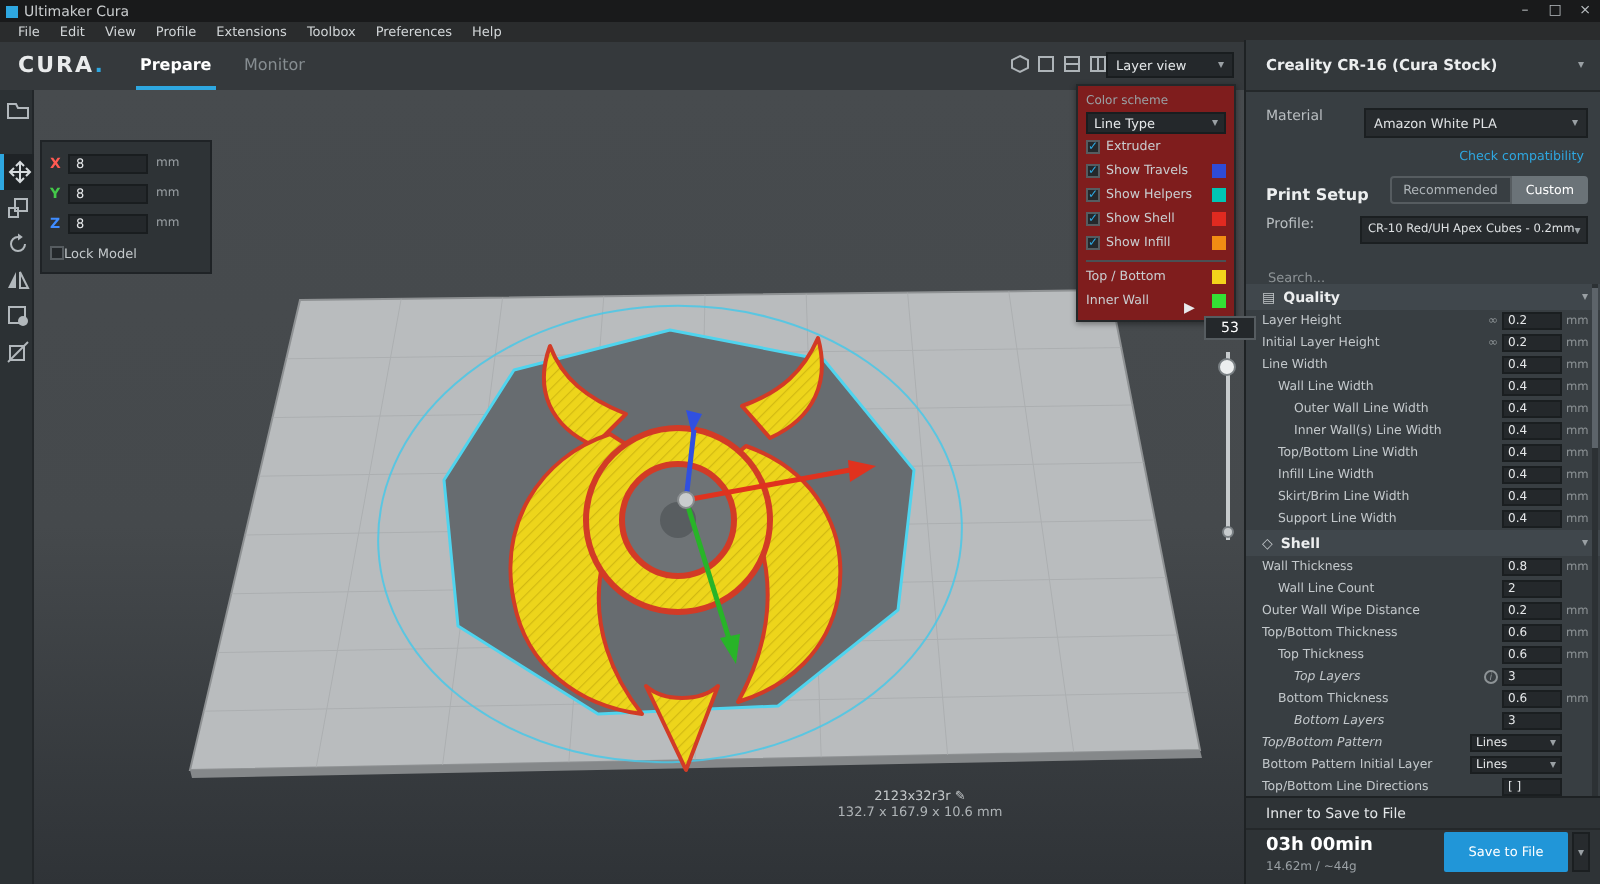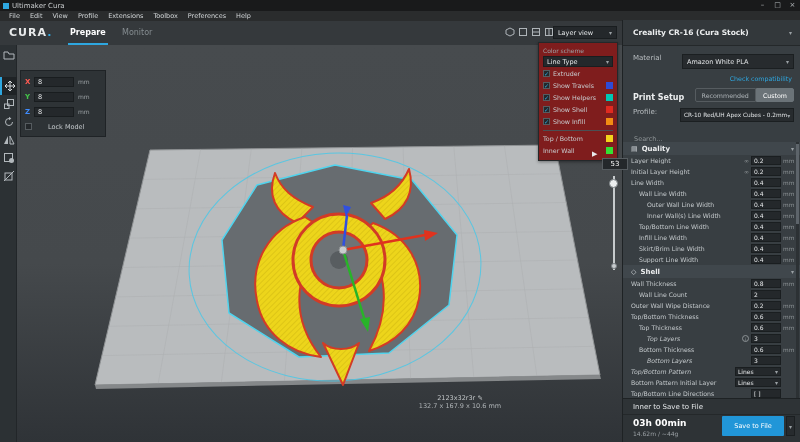--- a/index.html
+++ b/index.html
@@ -53,21 +53,21 @@
              padding:3px 4px;z-index:5}
   .mprow{display:flex;align-items:center;height:15px}
   .ax{width:9px;font-size:7px;font-weight:bold}
   .ax.x{color:#ff5a52}.ax.y{color:#44c94a}.ax.z{color:#3f8cff}
   .mpbox{width:40px;height:10px;background:#24282b;border:1px solid #191d1f;color:#e8eaec;
          font-size:6.5px;line-height:9px;padding:0 3px}
   .mpunit{font-size:6px;color:#9aa0a4;margin-left:4px}
   .lockrow{display:flex;align-items:center;height:13px;margin-top:1px}
   .cb{width:7px;height:7px;background:#24282b;border:1px solid #565c60;flex:none;
       font-size:6px;line-height:6px;text-align:center;color:#2ea7e0}
-  .locklbl{font-size:6.5px;color:#c3c8cb;margin-left:16px}
+  .locklbl{font-size:6.5px;color:#c3c8cb;margin-left:0}
 
   
   .cpanel{position:absolute;left:538px;top:42px;width:80px;background:#7f1d1d;border:1px solid #24282a;
           padding:4px;z-index:5;box-shadow:0 1px 3px rgba(0,0,0,.4)}
   .cptitle{font-size:6px;color:#9aa0a4}
   .cpsel{margin-top:2px;height:11px;background:#24282b;border:1px solid #191d1f;display:flex;align-items:center;
          justify-content:space-between;padding:0 3px;font-size:6.5px;color:#e4e7e9}
   .cprow{display:flex;align-items:center;height:11px;margin-top:1px}
   .cplbl{font-size:6.3px;color:#c9cdd0;margin-left:3px}
   .swatch{width:7px;height:7px;margin-left:auto;flex:none}

